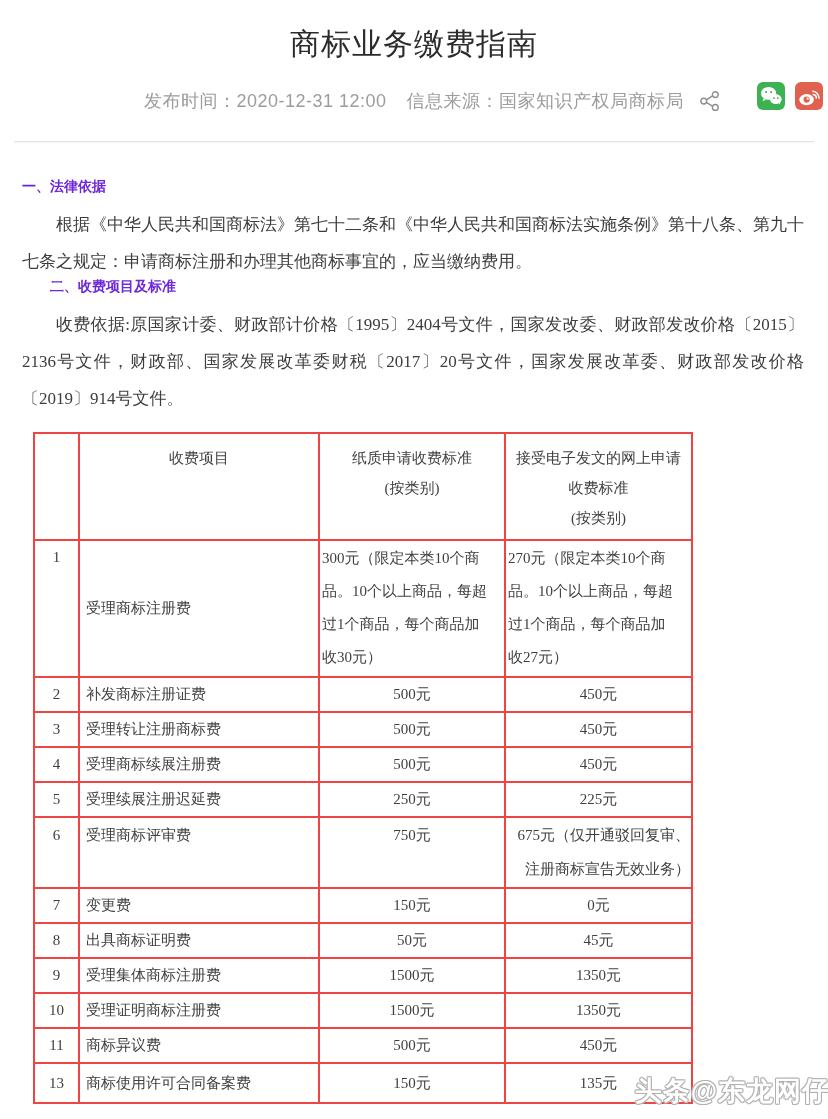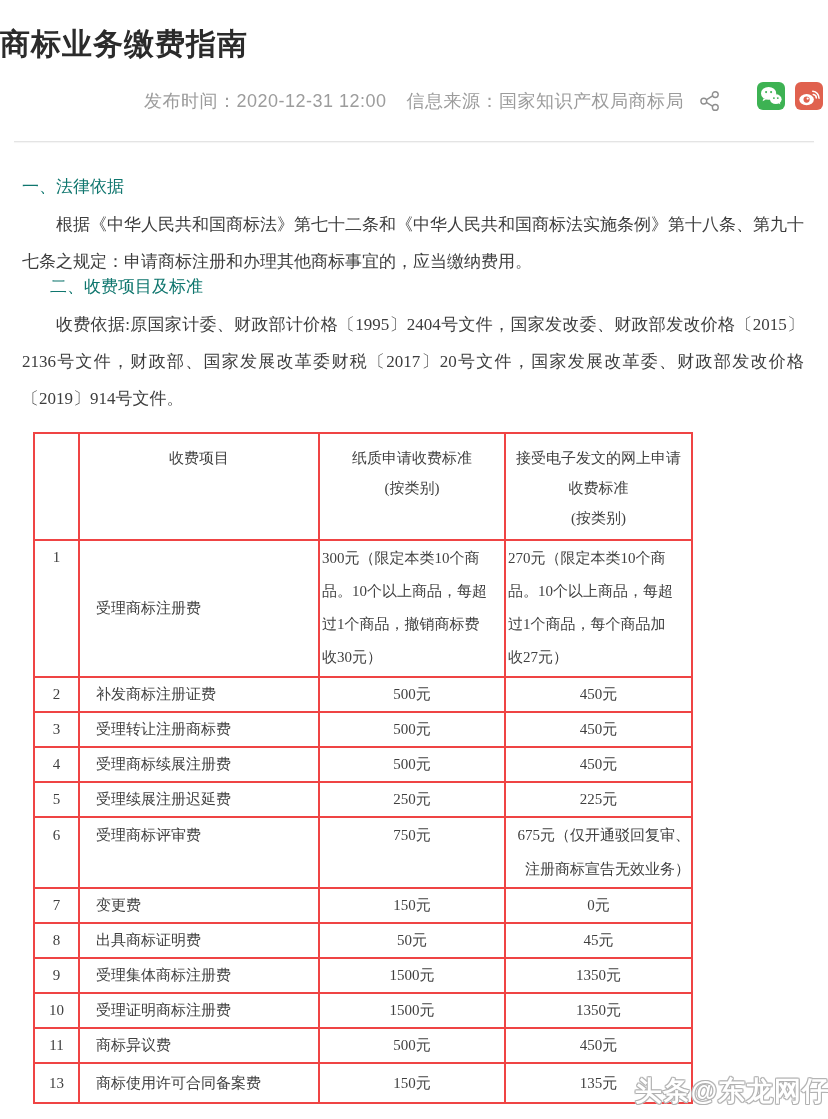--- a/index.html
+++ b/index.html
@@ -4,23 +4,23 @@
 <style>
   html,body{margin:0;padding:0;}
   body{
     width:828px;height:1119px;background:#ffffff;overflow:hidden;position:relative;
     font-family:"Liberation Serif", serif;color:#3d3d3d;
   }
   .page{width:828px;height:1119px;position:relative;}
 
   
   .page-title{
-    margin:0;padding-top:25px;text-align:left;
+    margin:0;padding-top:25px;text-align:center;
     font-family:"Liberation Sans", sans-serif;font-size:30px;line-height:38px;
-    font-weight:700;color:#2b2b2b;letter-spacing:1px;
+    font-weight:400;color:#2b2b2b;letter-spacing:1px;
   }
   .meta-row{position:relative;height:34px;margin-top:28px;}
   .meta{
     text-align:center;font-family:"Liberation Sans", sans-serif;
     font-size:18px;line-height:20px;color:#9c9c9c;letter-spacing:.5px;
   }
   .meta .gap{display:inline-block;width:20px;}
   .share-btn{position:absolute;display:inline-block;cursor:pointer;}
   .share-alt{right:107px;top:-1px;width:22px;height:22px;}
   .wechat-btn,.weibo-btn{width:28px;height:28px;border-radius:6px;top:-9px;}
@@ -28,41 +28,41 @@
   .weibo-btn{right:5px;}
   .share-btn svg{display:block;width:100%;height:100%;}
   .header-divider{
     border:none;border-top:1px solid #e4e4e4;margin:16px 14px 0 14px;
     box-shadow:0 1px 1px rgba(0,0,0,0.05);
   }
 
   
   main{margin:0 24px 0 22px;}
   .sec-heading{
-    font-size:17px;line-height:22px;font-weight:400;color:#0f766e;margin:0;
+    font-size:14px;line-height:22px;font-weight:700;color:#6d28d9;margin:0;
   }
   .sec-heading.first{margin-top:34px;}
   .sec-heading.second{margin:-4px 0 0 28px;}
   main p{
     margin:8px 0 0 0;font-size:17px;line-height:37px;text-indent:2em;
     text-align:justify;color:#3d3d3d;
   }
 
   
   table.fee{
     border-collapse:collapse;table-layout:fixed;width:658px;
     margin:15px 0 0 11px;font-size:15px;color:#3f3f3f;
   }
   table.fee th,table.fee td{border:2px solid #ef4444;overflow:hidden;}
   table.fee thead th{
     font-weight:400;text-align:center;vertical-align:top;
     padding:9px 2px 6px 2px;line-height:30px;white-space:pre-line;
   }
   table.fee td.no{text-align:center;}
-  table.fee td.item{text-align:left;padding-left:16px;margin-top:29px;}
+  table.fee td.item{text-align:left;padding-left:6px;margin-top:29px;}
   table.fee td.paper,table.fee td.online{text-align:center;}
   
   tr.r-default td{height:33px;line-height:33px;vertical-align:middle;padding-top:0;padding-bottom:0;}
   tr.r-last td{height:36px;line-height:36px;}
   
   tr.r-tall td{vertical-align:top;}
   tr.r-tall td.no{padding-top:8px;height:126px;}
   tr.r-tall td.item{vertical-align:middle;}
   tr.r-tall td.paper,tr.r-tall td.online{
     text-align:left;line-height:33px;padding:1px 2px;white-space:pre-line;
@@ -155,21 +155,21 @@
 收费标准
 (按类别)</th>
         </tr>
       </thead>
       <tbody id="fee-tbody">
           <tr class="r-tall">
             <td class="no">1</td>
             <td class="item">受理商标注册费</td>
             <td class="paper">300元（限定本类10个商
 品。10个以上商品，每超
-过1个商品，撤销商标费
+过1个商品，每个商品加
 收30元）</td>
             <td class="online">270元（限定本类10个商
 品。10个以上商品，每超
 过1个商品，每个商品加
 收27元）</td>
           </tr>
           <tr class="r-default">
             <td class="no">2</td>
             <td class="item">补发商标注册证费</td>
             <td class="paper">500元</td>

